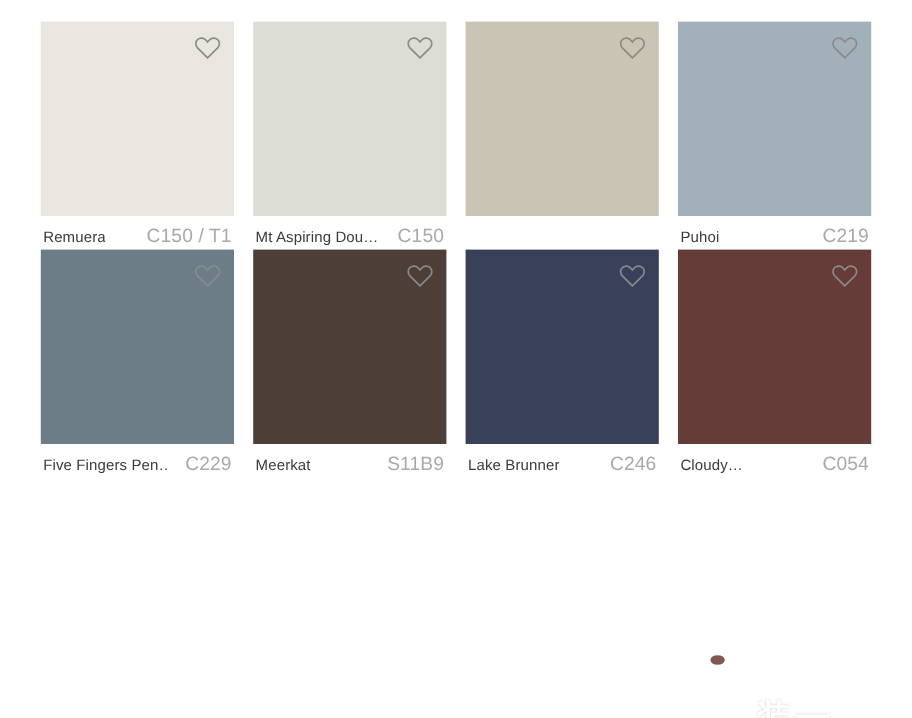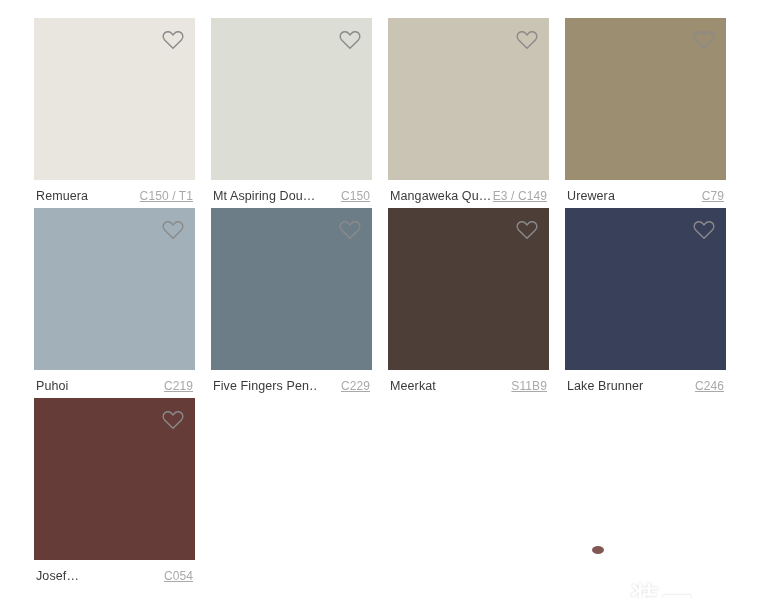--- a/index.html
+++ b/index.html
@@ -50,25 +50,24 @@
   }
   .name {
     font-size: 12.5px;
     color: #3a3a3a;
     letter-spacing: .1px;
     white-space: nowrap;
     overflow: hidden;
     max-width: 105px;
   }
   .code {
-    font-size: 12px;
+    font-size: 16px;
     color: #a9a9a9;
     letter-spacing: .1px;
     white-space: nowrap;
-    text-decoration: underline;
   }
   
   #watermark {
     position: absolute;
     right: 10px;
     bottom: 6px;
     width: 190px;
     height: 62px;
     pointer-events: none;
     opacity: .85;
@@ -135,37 +134,20 @@
       </div>
     </div>
     <div class="card">
       <div class="swatch" style="background: rgb(202, 196, 180);">
         <div class="fav-icon">
           <svg viewBox="0 0 24 24" fill="none" stroke="#8a8a8a" stroke-width="1.4">
             <path d="M12 20.2 L3.6 11.9 C1.6 9.9 1.7 6.7 3.8 4.9 C5.9 3.1 9.0 3.5 10.7 5.5 L12 7.0 L13.3 5.5 C15.0 3.5 18.1 3.1 20.2 4.9 C22.3 6.7 22.4 9.9 20.4 11.9 Z"></path>
           </svg>
         </div>
       </div>
-      <div class="meta">
-        <span class="name">Mangaweka Qu…</span>
-        <span class="code">E3 / C149</span>
-      </div>
-    </div>
-    <div class="card">
-      <div class="swatch" style="background: rgb(156, 142, 113);">
-        <div class="fav-icon">
-          <svg viewBox="0 0 24 24" fill="none" stroke="#8a8a8a" stroke-width="1.4">
-            <path d="M12 20.2 L3.6 11.9 C1.6 9.9 1.7 6.7 3.8 4.9 C5.9 3.1 9.0 3.5 10.7 5.5 L12 7.0 L13.3 5.5 C15.0 3.5 18.1 3.1 20.2 4.9 C22.3 6.7 22.4 9.9 20.4 11.9 Z"></path>
-          </svg>
-        </div>
-      </div>
-      <div class="meta">
-        <span class="name">Urewera</span>
-        <span class="code">C79</span>
-      </div>
     </div>
     <div class="card">
       <div class="swatch" style="background: rgb(162, 176, 185);">
         <div class="fav-icon">
           <svg viewBox="0 0 24 24" fill="none" stroke="#8a8a8a" stroke-width="1.4">
             <path d="M12 20.2 L3.6 11.9 C1.6 9.9 1.7 6.7 3.8 4.9 C5.9 3.1 9.0 3.5 10.7 5.5 L12 7.0 L13.3 5.5 C15.0 3.5 18.1 3.1 20.2 4.9 C22.3 6.7 22.4 9.9 20.4 11.9 Z"></path>
           </svg>
         </div>
       </div>
       <div class="meta">
@@ -214,21 +196,21 @@
     </div>
     <div class="card">
       <div class="swatch" style="background: rgb(101, 60, 56);">
         <div class="fav-icon">
           <svg viewBox="0 0 24 24" fill="none" stroke="#8a8a8a" stroke-width="1.4">
             <path d="M12 20.2 L3.6 11.9 C1.6 9.9 1.7 6.7 3.8 4.9 C5.9 3.1 9.0 3.5 10.7 5.5 L12 7.0 L13.3 5.5 C15.0 3.5 18.1 3.1 20.2 4.9 C22.3 6.7 22.4 9.9 20.4 11.9 Z"></path>
           </svg>
         </div>
       </div>
       <div class="meta">
-        <span class="name">Josef…</span>
+        <span class="name">Cloudy…</span>
         <span class="code">C054</span>
       </div>
     </div>
   </div>
 
 <div id="watermark">
   <svg class="wm-logo" viewBox="0 0 58 44">
     <path d="M4 8 C20 2 44 4 52 14 C44 10 26 10 14 16 C24 14 40 16 46 22 C36 18 20 20 10 28 C22 22 38 24 44 30 C30 26 14 32 6 40 C2 30 0 16 4 8 Z" fill="#ffffff"></path>
     <ellipse cx="30" cy="18" rx="6" ry="4" fill="#6b3a36"></ellipse>
   </svg>

